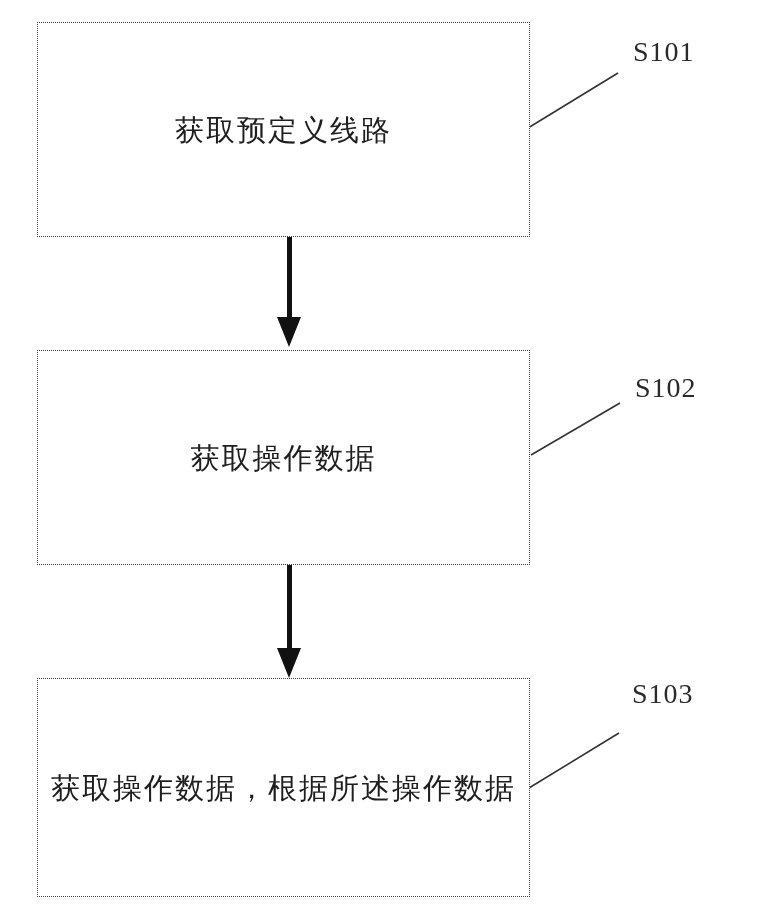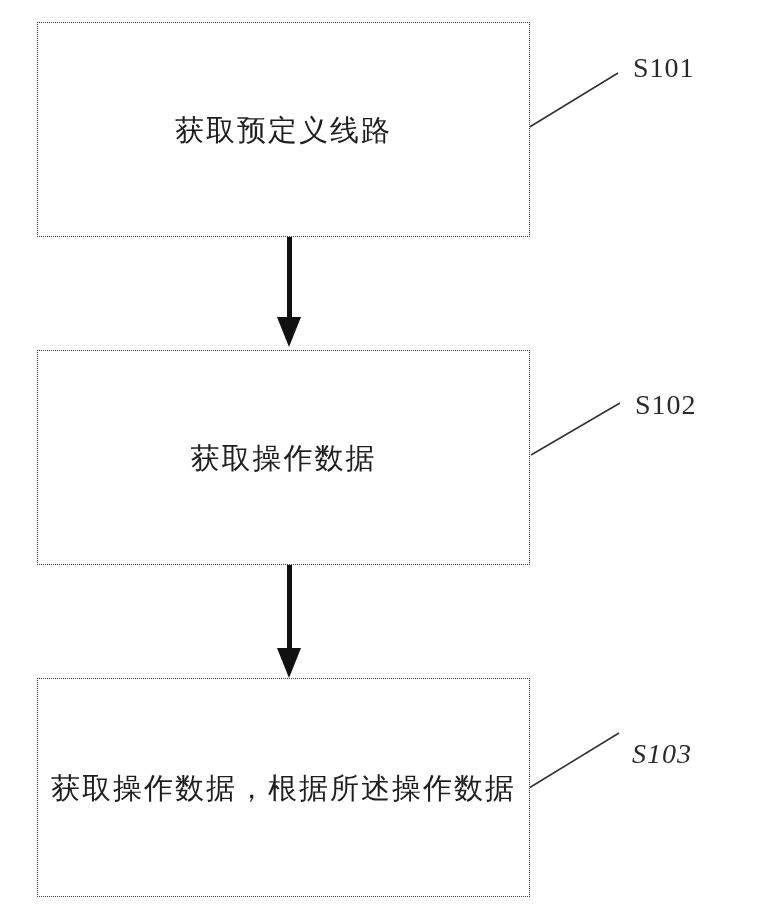--- a/index.html
+++ b/index.html
@@ -38,23 +38,23 @@
     text-align: center;
     white-space: nowrap;
   }
   .step-label {
     position: absolute;
     color: #2a2a2a;
     font-size: 28px;
     letter-spacing: 1px;
     white-space: nowrap;
   }
-  #label-s101 { left: 633px; top: 52px;  }
-  #label-s102 { left: 635px; top: 389px; font-family: Liberation Serif, serif; }
-  #label-s103 { left: 632px; top: 738px; font-style: italic; }
+  #label-s101 { left: 633px; top: 36px;  }
+  #label-s102 { left: 635px; top: 372px; font-family: Liberation Serif, serif; }
+  #label-s103 { left: 632px; top: 678px; }
   .arrow-line {
     position: absolute;
     left: 287px;
     width: 5px;
     background: #111111;
   }
   #arrow-line-1 { top: 237px; height: 81px; }
   #arrow-line-2 { top: 565px; height: 83px; }
   .arrow-head {
     position: absolute;

